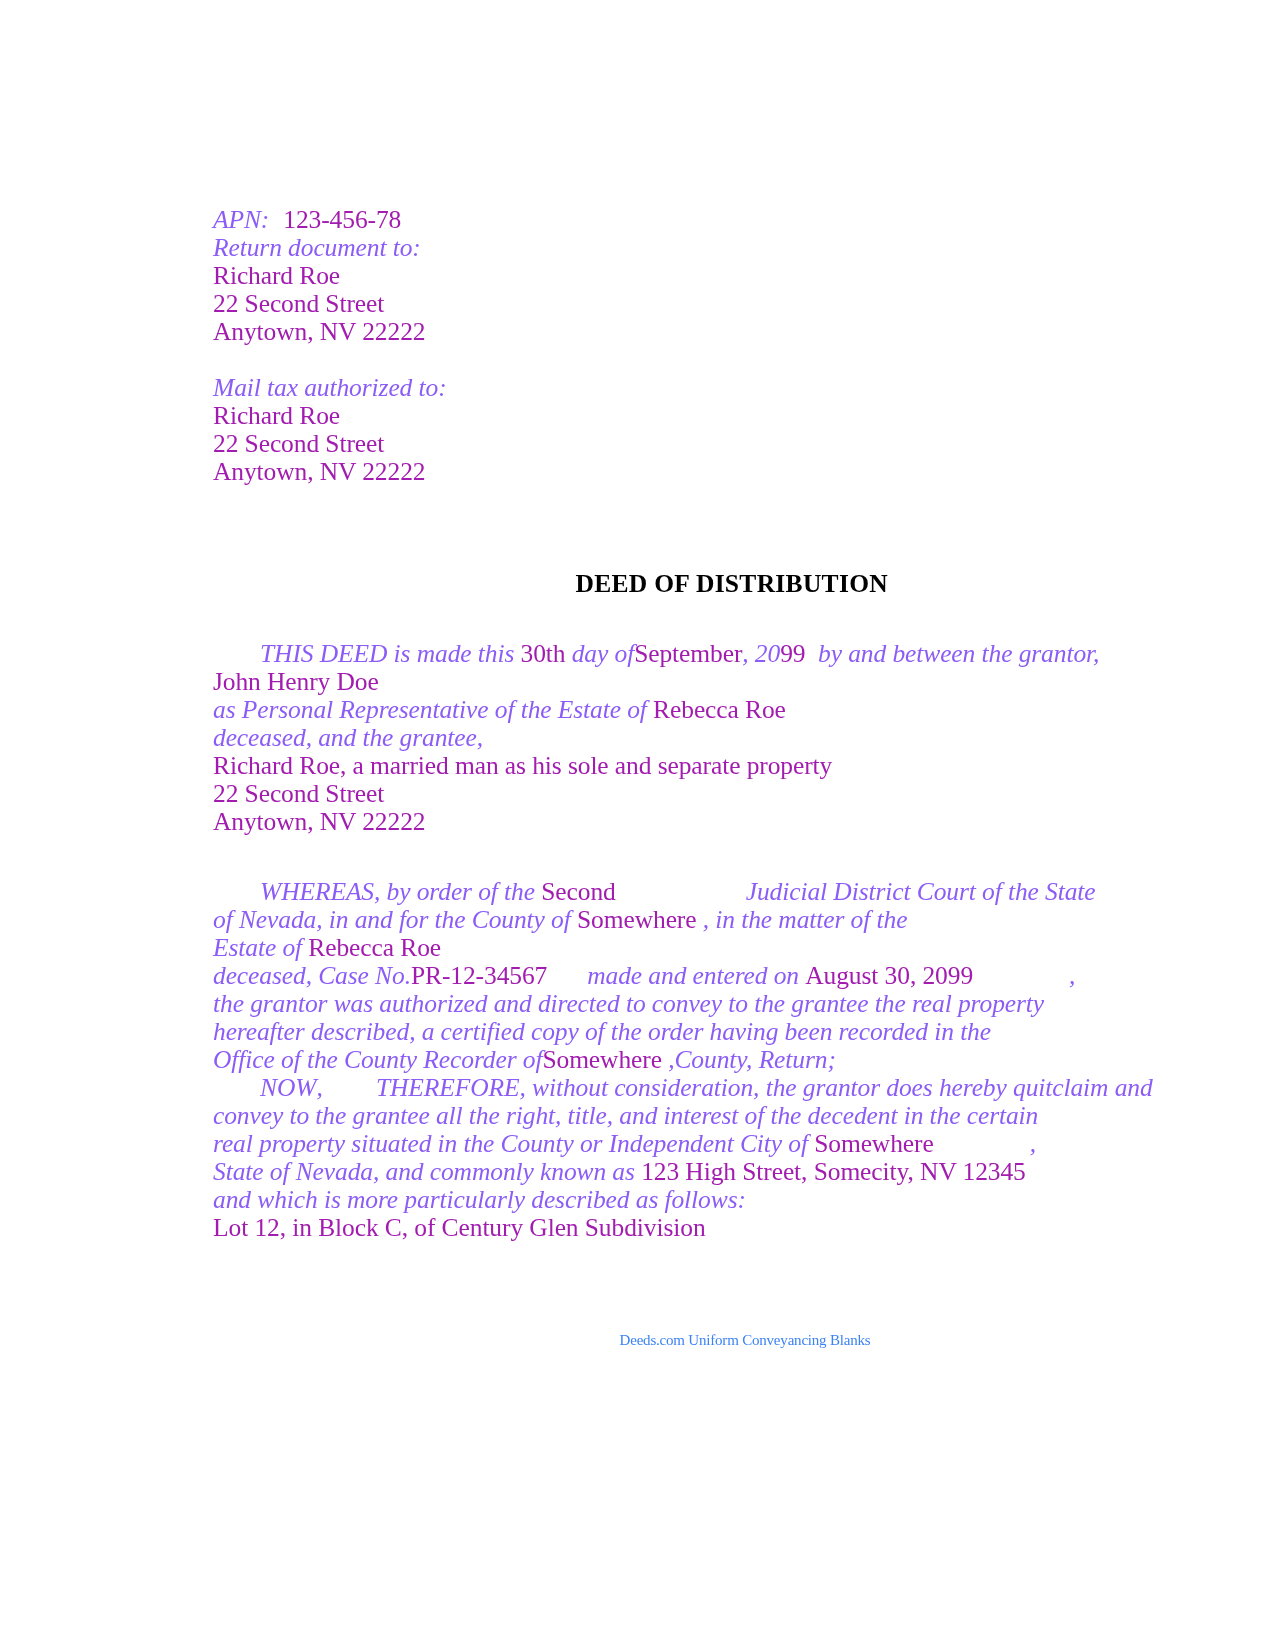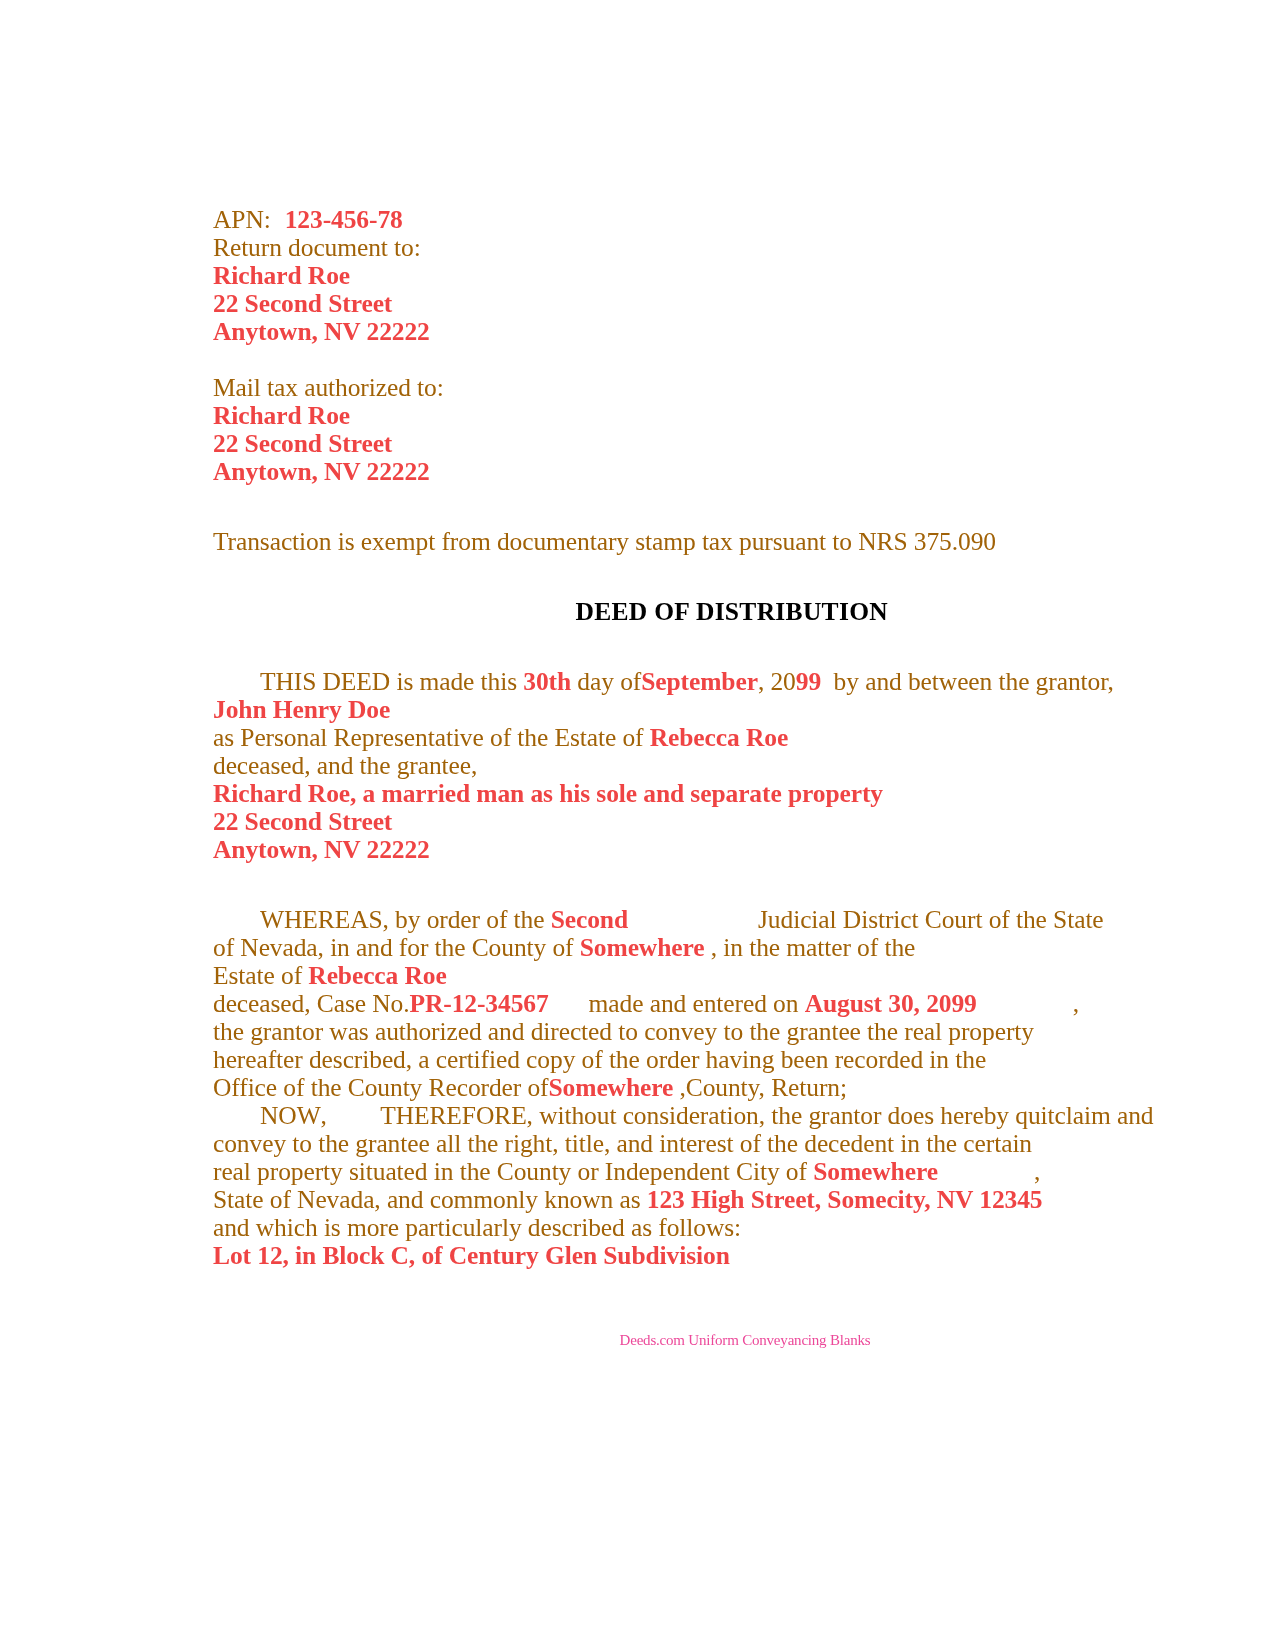--- a/index.html
+++ b/index.html
@@ -31,22 +31,22 @@
     top: 206px;
     width: 800px;
     font-size: 25.5px;
     line-height: 28px;
     letter-spacing: -0.1px;
   }
 
   .line {
     white-space: pre;
   }
-  .blk { color: #a16207; }
-  .red { color: #ef4444; font-weight: bold; }
+  .blk { color: #8b5cf6; font-style: italic; }
+  .red { color: #a21caf; }
 
   .gap-sm { display: inline-block; width: 14px; }
   .gap-md { display: inline-block; width: 40px; }
   .gap-lg { display: inline-block; width: 96px; }
   .gap-xl { display: inline-block; width: 130px; }
 
   .spacer-blank { height: 28px; }
   .spacer-half { height: 14px; }
 
   .smallcaps {
@@ -69,21 +69,21 @@
   }
 
   .footer {
     position: absolute;
     left: 0;
     top: 1332px;
     width: 1275px;
     text-align: center;
     font-size: 15px;
     letter-spacing: -0.2px;
-    color: #ec4899;
+    color: #3b82f6;
   }
   .footer-inner {
     display: inline-block;
     margin-left: 215px;
   }
 </style>
 </head>
 <body>
 
 <div class="page">
@@ -99,21 +99,20 @@
     <div class="spacer-blank"></div>
 
     <div class="line blk">Mail tax authorized to:</div>
     <div class="line red">Richard Roe</div>
     <div class="line red">22 Second Street</div>
     <div class="line red">Anytown, NV 22222</div>
 
     <div class="spacer-blank"></div>
     <div class="spacer-half"></div>
 
-    <div class="line blk">Transaction is exempt from documentary stamp tax pursuant to NRS 375.090</div>
 
     <div class="spacer-blank"></div>
     <div class="spacer-half"></div>
 
     <div class="title-wrap">
       <div class="doc-title">DEED OF DISTRIBUTION</div>
     </div>
 
     <div class="spacer-blank"></div>
     <div class="spacer-half"></div>

